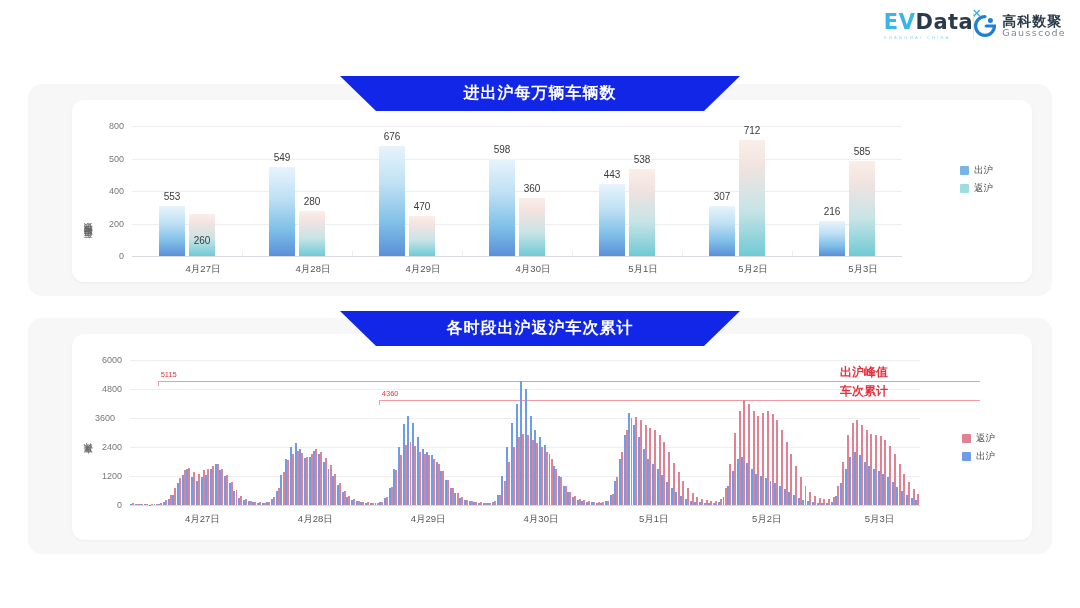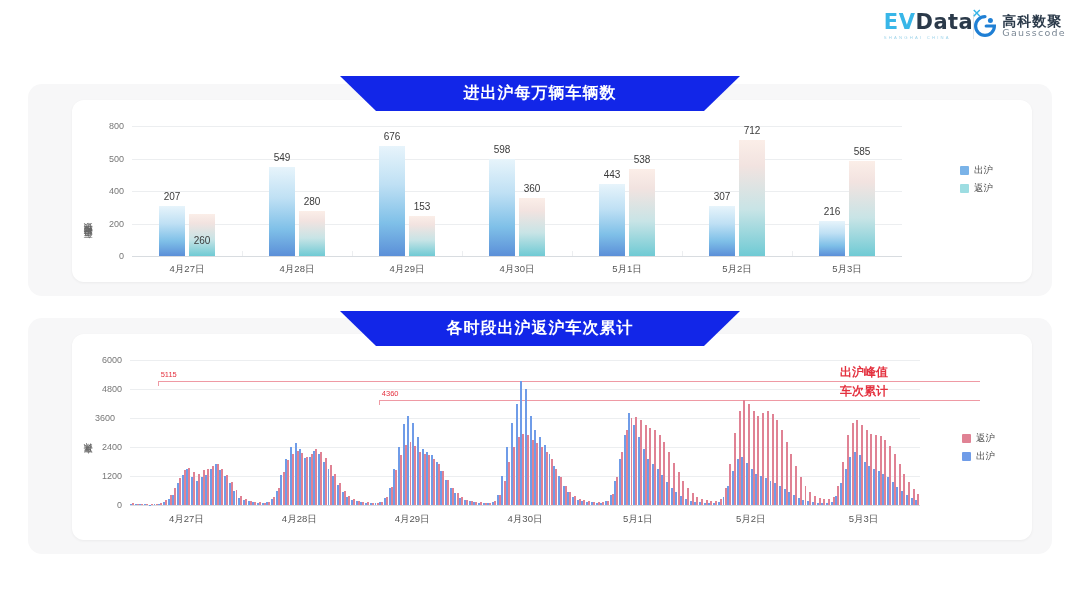--- a/index.html
+++ b/index.html
@@ -45,21 +45,21 @@
   .banner-text { color: #ffffff; font-size: 16px; font-weight: 700; letter-spacing: 1px; }
 
   
   .plot { position: absolute; }
   .axis-label-y { position: absolute; writing-mode: vertical-rl; transform: rotate(180deg);
                   font-size: 9px; color: #666; letter-spacing: 1px; }
   .ytick { position: absolute; right: 0; transform: translateY(-50%);
            font-size: 9px; color: #777; text-align: right; width: 34px; }
   .gridline { position: absolute; left: 0; right: 0; height: 1px; background: #eceef0; }
   .axis-base { position: absolute; left: 0; right: 0; height: 1px; background: #d8dce0; }
-  .xtick { position: absolute; transform: translateX(-50%); font-size: 9.5px; color: #555; white-space: nowrap; }
+  .xtick { position: absolute; transform: translateX(-50%); font-size: 9.5px; color: #555; white-space: nowrap; margin-left: 16px; }
   .xsep { position: absolute; width: 1px; background: #eceef0; }
 
   
   .bar { position: absolute; bottom: 0; }
   .bar.out { background: linear-gradient(to bottom, #e7f4fb 0%, #bfe0f4 35%, #7fc0e8 70%, #5b8fd8 100%); }
   .bar.ret { background: linear-gradient(to bottom, #fbeee8 0%, #f2e3e0 22%, #c8e4e6 60%, #6fcad4 100%); }
   .barval { position: absolute; transform: translateX(-50%); font-size: 10px; color: #3a3a3a; white-space: nowrap; }
 
   
   .legend { position: absolute; display: flex; flex-direction: column; gap: 5px; }
@@ -112,35 +112,35 @@
           <div class="ytick" style="top: 130px; right: 778px;">0</div>
           <div class="gridline" style="top: 97.5px;"></div>
           <div class="ytick" style="top: 97.5px; right: 778px;">200</div>
           <div class="gridline" style="top: 65px;"></div>
           <div class="ytick" style="top: 65px; right: 778px;">400</div>
           <div class="gridline" style="top: 32.5px;"></div>
           <div class="ytick" style="top: 32.5px; right: 778px;">500</div>
           <div class="gridline" style="top: 0px;"></div>
           <div class="ytick" style="top: 0px; right: 778px;">800</div>
           <div class="bar out" style="left: 27px; width: 26px; height: 49.5625px;"></div>
-          <div class="barval" style="left: 40px; top: 65.4375px;">207</div>
+          <div class="barval" style="left: 40px; top: 65.4375px;">553</div>
           <div class="bar ret" style="left: 57px; width: 26px; height: 42.25px;"></div>
           <div class="barval" style="left: 70px; top: 72.75px; margin-top: 36px;">260</div>
           <div class="xtick" style="left: 55px; top: 137px;">4月27日</div>
           <div class="xsep" style="left: 110px; top: 125px; height: 5px;"></div>
           <div class="bar out" style="left: 137px; width: 26px; height: 89.2125px;"></div>
           <div class="barval" style="left: 150px; top: 25.7875px;">549</div>
           <div class="bar ret" style="left: 167px; width: 26px; height: 45.5px;"></div>
           <div class="barval" style="left: 180px; top: 69.5px;">280</div>
           <div class="xtick" style="left: 165px; top: 137px;">4月28日</div>
           <div class="xsep" style="left: 220px; top: 125px; height: 5px;"></div>
           <div class="bar out" style="left: 247px; width: 26px; height: 109.85px;"></div>
           <div class="barval" style="left: 260px; top: 5.15px;">676</div>
           <div class="bar ret" style="left: 277px; width: 26px; height: 40.4625px;"></div>
-          <div class="barval" style="left: 290px; top: 74.5375px;">153</div>
+          <div class="barval" style="left: 290px; top: 74.5375px;">470</div>
           <div class="xtick" style="left: 275px; top: 137px;">4月29日</div>
           <div class="xsep" style="left: 330px; top: 125px; height: 5px;"></div>
           <div class="bar out" style="left: 357px; width: 26px; height: 97.175px;"></div>
           <div class="barval" style="left: 370px; top: 17.825px;">598</div>
           <div class="bar ret" style="left: 387px; width: 26px; height: 58.5px;"></div>
           <div class="barval" style="left: 400px; top: 56.5px;">360</div>
           <div class="xtick" style="left: 385px; top: 137px;">4月30日</div>
           <div class="xsep" style="left: 440px; top: 125px; height: 5px;"></div>
           <div class="bar out" style="left: 467px; width: 26px; height: 71.9875px;"></div>
           <div class="barval" style="left: 480px; top: 43.0125px;">443</div>

